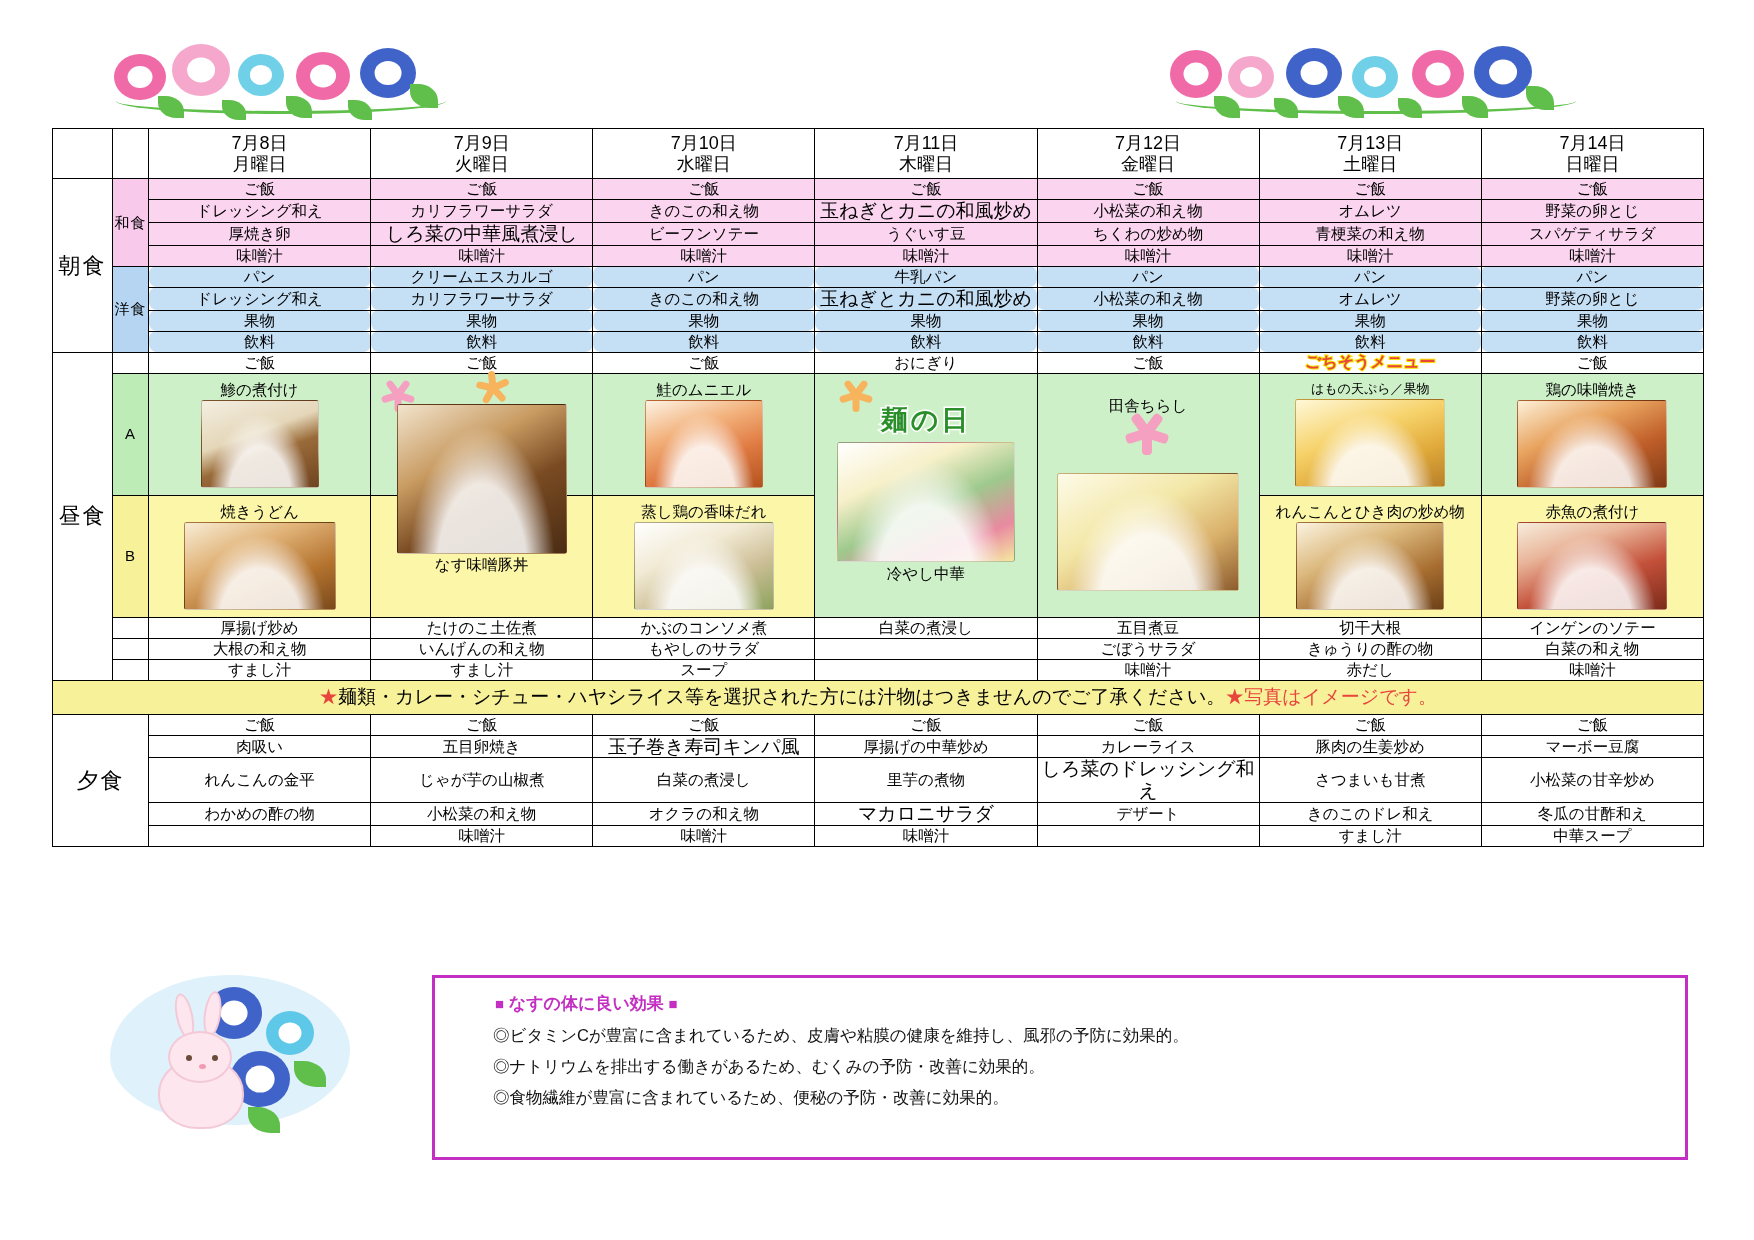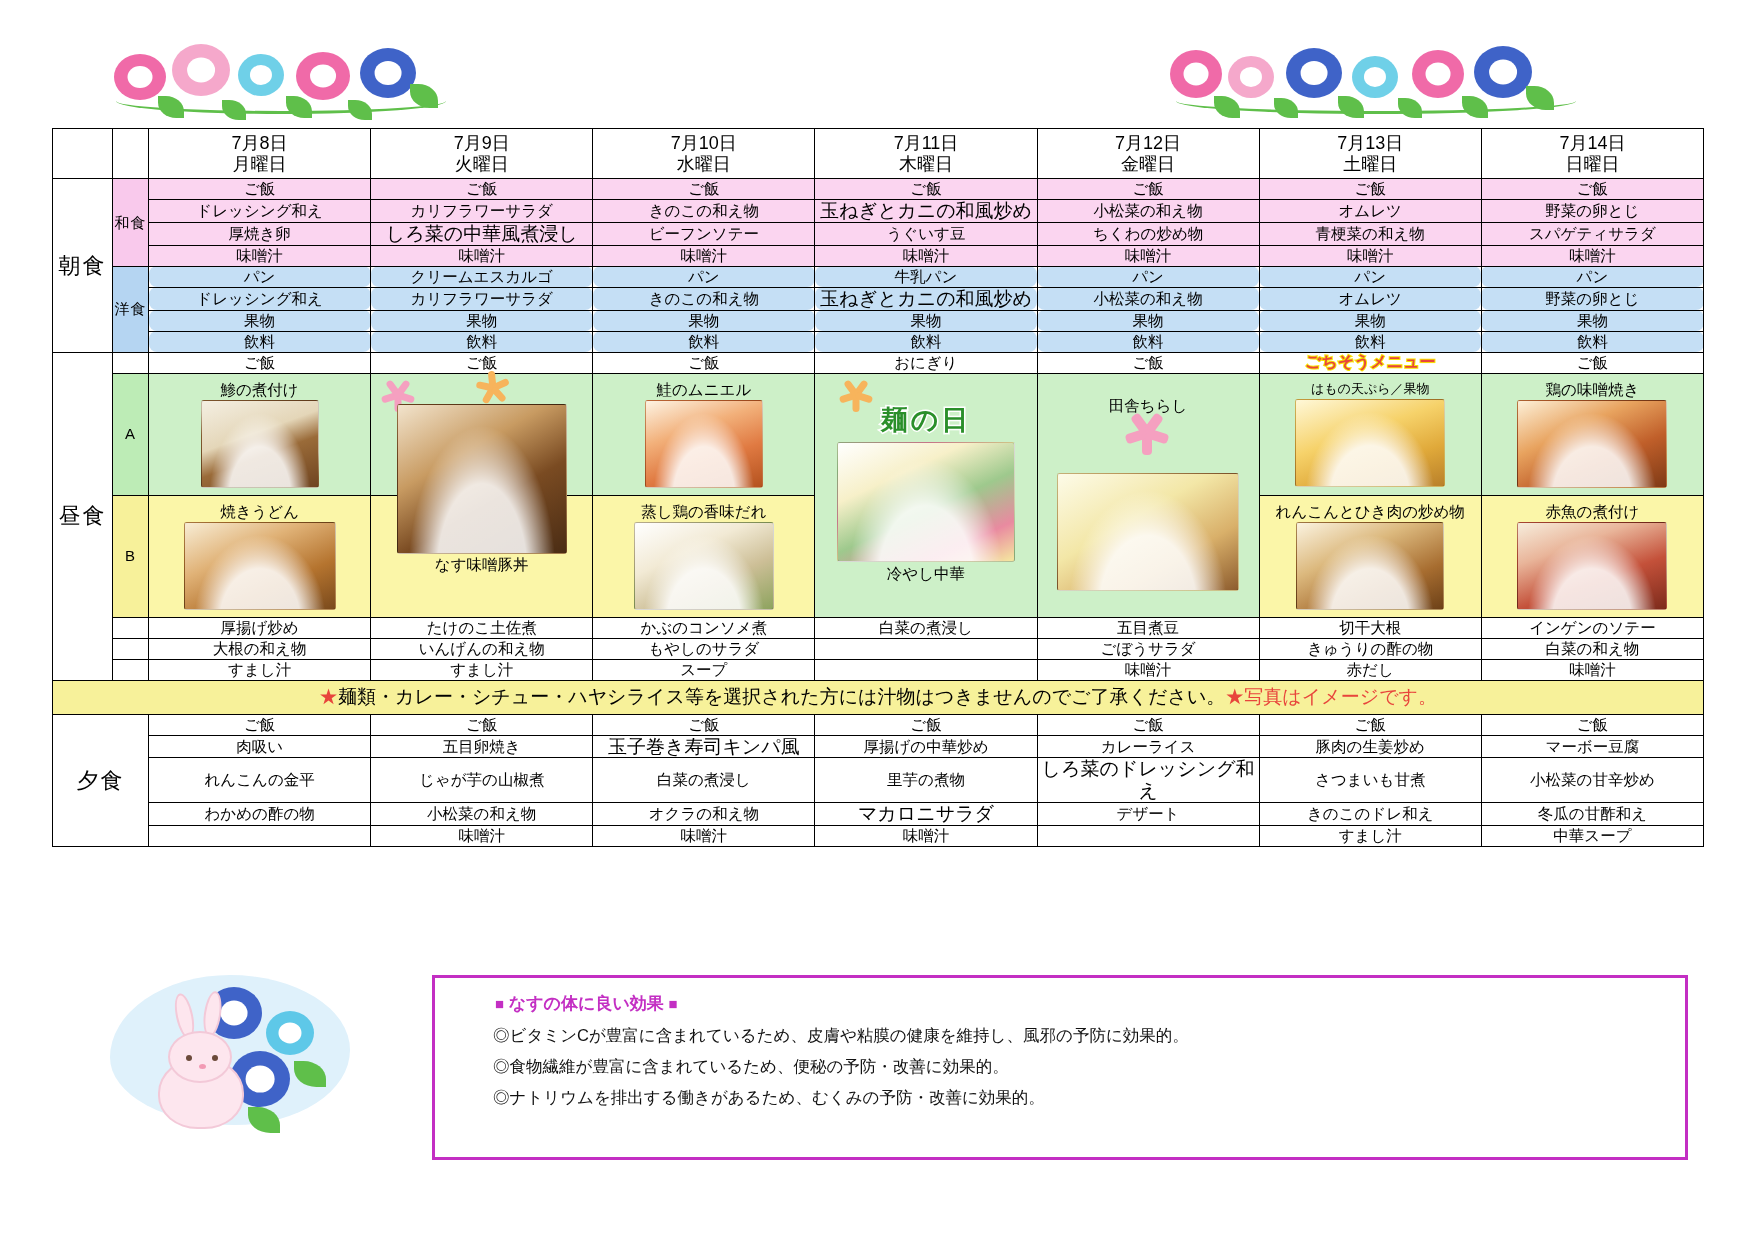--- a/index.html
+++ b/index.html
@@ -580,17 +580,17 @@
     </div>
   </div>
 
   <div class="info-box">
     <div class="info-title">
       <span class="sq">■</span>
       <span>なすの体に良い効果</span>
       <span class="sq">■</span>
     </div>
     <div class="info-line">◎ビタミンCが豊富に含まれているため、皮膚や粘膜の健康を維持し、風邪の予防に効果的。</div>
+    <div class="info-line">◎ナトリウムを排出する働きがあるため、むくみの予防・改善に効果的。</div>
     <div class="info-line">◎食物繊維が豊富に含まれているため、便秘の予防・改善に効果的。</div>
-    <div class="info-line">◎ナトリウムを排出する働きがあるため、むくみの予防・改善に効果的。</div>
   </div>
 
 </div>
 
 </body></html>

